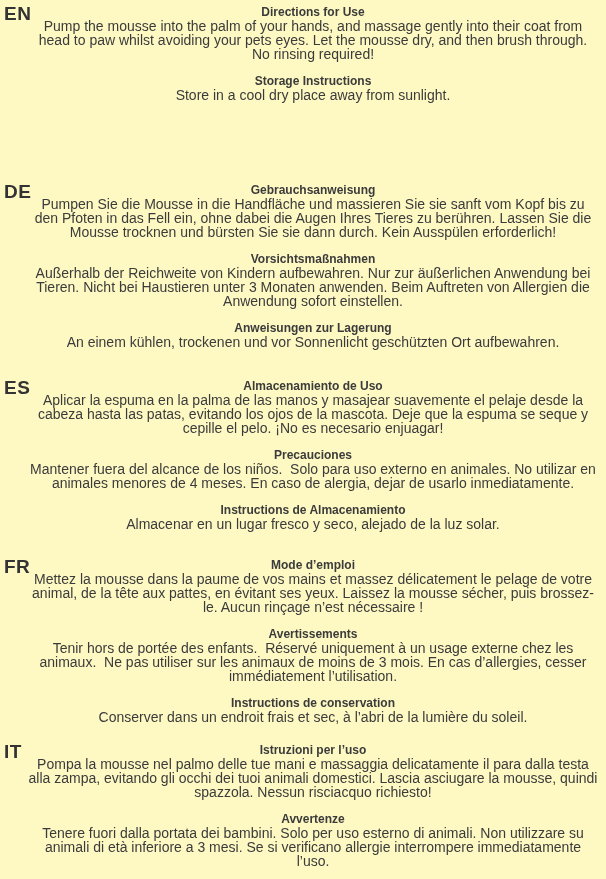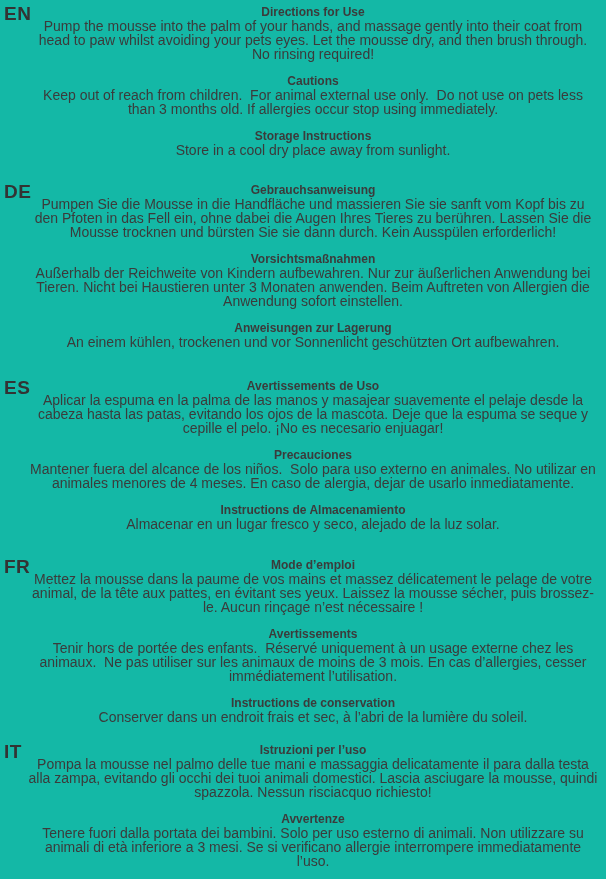--- a/index.html
+++ b/index.html
@@ -4,21 +4,21 @@
 <style>
   html, body {
     margin: 0;
     padding: 0;
     background: #ffffff;
   }
   .page {
     position: relative;
     width: 606px;
     height: 879px;
-    background: #14b8a6;
+    background: #fef9c3;
     font-family: "Liberation Sans", sans-serif;
     color: #3b3b3b;
     overflow: hidden;
   }
   .section {
     position: absolute;
     left: 0;
     width: 606px;
   }
   .sec-en { top: 5px; }
@@ -64,24 +64,20 @@
 <div class="page">
 
   <div class="section sec-en">
     <div class="lang-code">EN</div>
     <div class="content">
       <div class="block">
         <div class="heading">Directions for Use</div>
         <div class="body-text">Pump the mousse into the palm of your hands, and massage gently into their coat from head to paw whilst avoiding your pets eyes. Let the mousse dry, and then brush through. No rinsing required!</div>
       </div>
       <div class="block">
-        <div class="heading">Cautions</div>
-        <div class="body-text">Keep out of reach from children.  For animal external use only.  Do not use on pets less than 3 months old. If allergies occur stop using immediately.</div>
-      </div>
-      <div class="block">
         <div class="heading">Storage Instructions</div>
         <div class="body-text">Store in a cool dry place away from sunlight.</div>
       </div>
     </div>
   </div>
 
   <div class="section sec-de">
     <div class="lang-code">DE</div>
     <div class="content">
       <div class="block">
@@ -96,21 +92,21 @@
         <div class="heading">Anweisungen zur Lagerung</div>
         <div class="body-text">An einem kühlen, trockenen und vor Sonnenlicht geschützten Ort aufbewahren.</div>
       </div>
     </div>
   </div>
 
   <div class="section sec-es">
     <div class="lang-code">ES</div>
     <div class="content">
       <div class="block">
-        <div class="heading">Avertissements de Uso</div>
+        <div class="heading">Almacenamiento de Uso</div>
         <div class="body-text">Aplicar la espuma en la palma de las manos y masajear suavemente el pelaje desde la cabeza hasta las patas, evitando los ojos de la mascota. Deje que la espuma se seque y cepille el pelo. ¡No es necesario enjuagar!</div>
       </div>
       <div class="block">
         <div class="heading">Precauciones</div>
         <div class="body-text">Mantener fuera del alcance de los niños.  Solo para uso externo en animales. No utilizar en animales menores de 4 meses. En caso de alergia, dejar de usarlo inmediatamente.</div>
       </div>
       <div class="block">
         <div class="heading">Instructions de Almacenamiento</div>
         <div class="body-text">Almacenar en un lugar fresco y seco, alejado de la luz solar.</div>
       </div>

